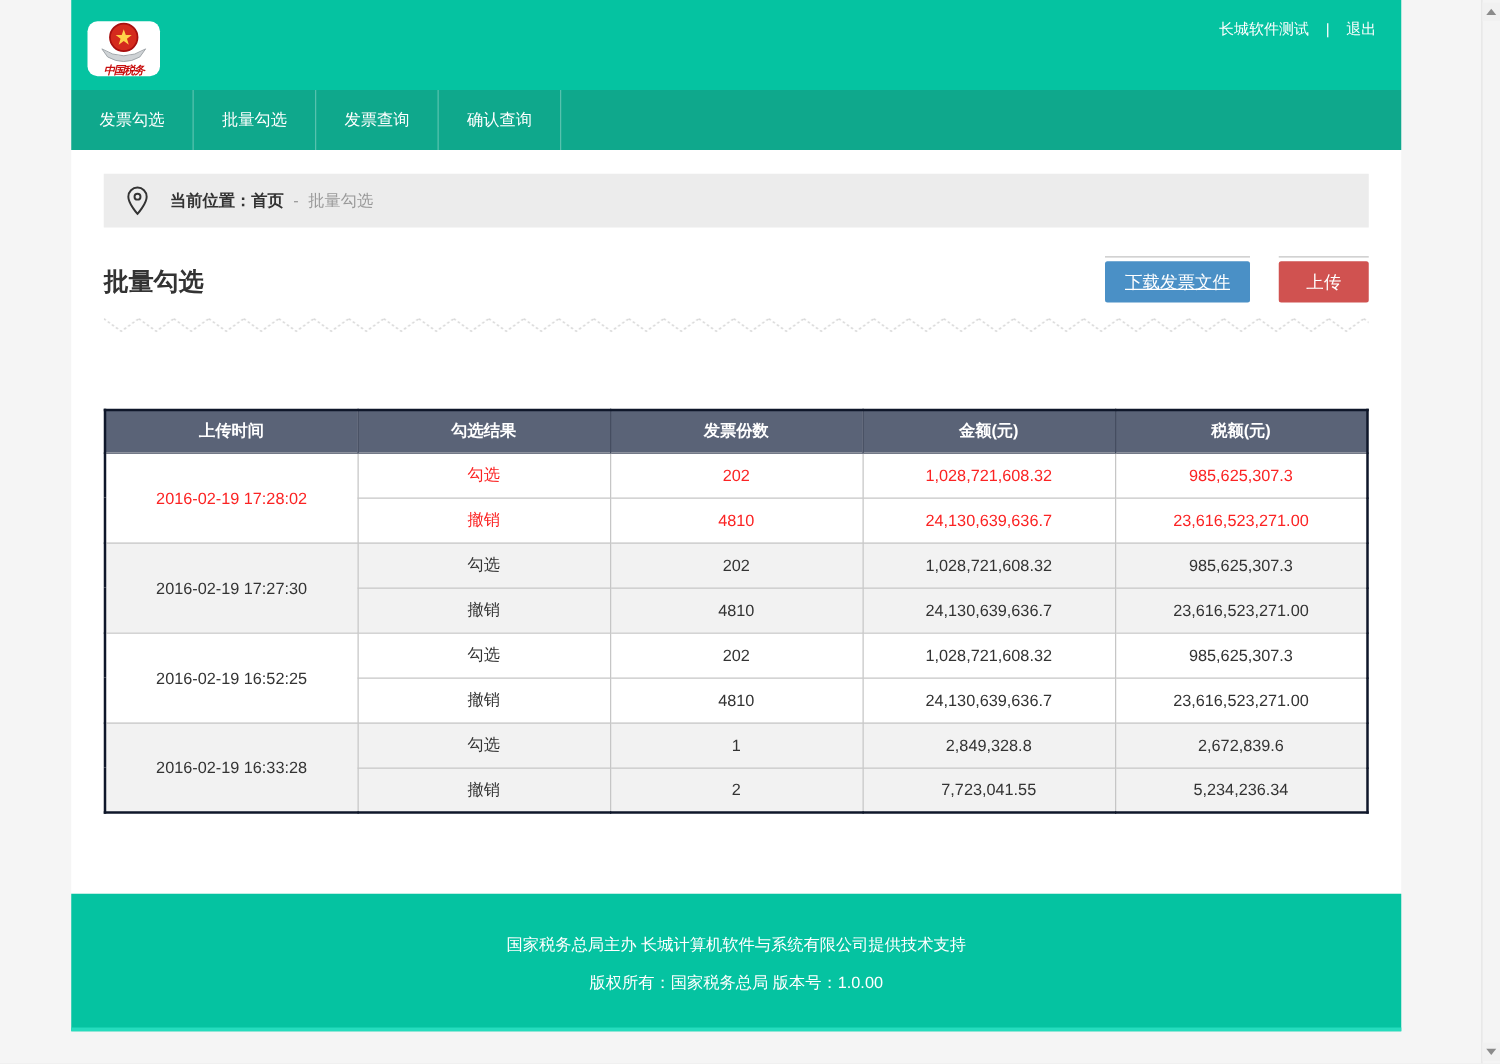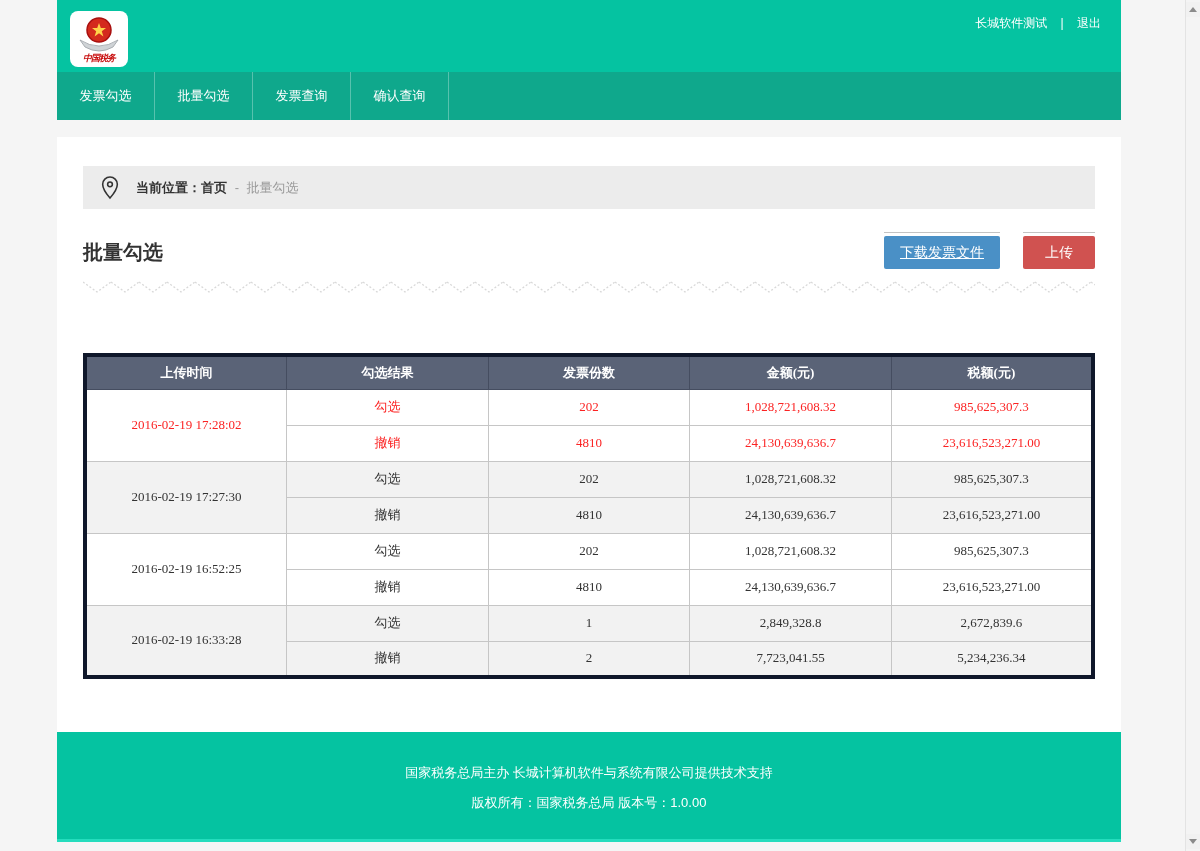--- a/index.html
+++ b/index.html
@@ -3,35 +3,35 @@
 <meta charset="utf-8">
 <style>
   * { margin:0; padding:0; box-sizing:border-box; }
   html,body { background:#e9e9e9; font-family:"Liberation Sans","DejaVu Sans",sans-serif; }
   .screen { position:relative; width:1200px; height:851px; background:#f5f5f5; overflow:hidden; }
 
   .page { position:absolute; left:57px; top:0; width:1064px; }
 
   
   .masthead { position:relative; height:72px; background:#05c3a1; display:flex; align-items:center; padding-left:13px; }
-  .logo-badge { width:58px; height:56px; background:#fff; border-radius:8px; margin-top:6px;
+  .logo-badge { width:58px; height:44px; background:#fff; border-radius:8px; margin-top:6px;
                 display:flex; flex-direction:column; align-items:center; justify-content:center; position:relative; z-index:2; }
   .logo-text { font-size:9px; font-weight:bold; color:#c80f0f; font-style:italic; letter-spacing:-1px; line-height:9px; }
   .app-title { color:#fff; font-size:23px; font-weight:bold; margin-left:17px; letter-spacing:1px; }
   .user-area { position:absolute; top:15px; right:15px; font-size:12px; color:#fff; }
   .user-area span { margin:0 5px; }
   .logout-link { color:#fff; text-decoration:none; cursor:pointer; }
 
   
   .nav { height:48px; background:#0fa88c; display:flex; }
   .nav-tab { width:98px; height:48px; line-height:48px; text-align:center; color:#fff; font-size:13px;
              border-right:1px solid rgba(255,255,255,0.30); cursor:pointer; }
 
   
-  .content { background:#fff; min-height:595px; padding:12px 26px;margin-top:17px; }
+  .content { background:#fff; min-height:595px; padding:2px 26px; }
 
   .breadcrumb { height:43px; background:#ececec; display:flex; align-items:center; padding:0 16px; position:relative; top:17px; }
   .breadcrumb svg { display:block; }
   .crumb-text { margin-left:15px; font-size:13px; }
   .crumb-prefix { color:#333; font-weight:bold; }
   .crumb-sep, .crumb-current { color:#999; font-weight:normal; }
   .crumb-sep { margin:0 4px; }
 
   .title-row { margin-top:44px; display:flex; align-items:center; justify-content:space-between; }
   .page-title { font-size:20px; font-weight:bold; color:#333; }
@@ -39,21 +39,21 @@
   .btn { position:relative; height:33px; line-height:33px; text-align:center; color:#fff; font-size:14px;
          border:none; border-radius:2px; cursor:pointer; font-family:inherit; }
   .btn::before { content:''; position:absolute; left:0; right:0; top:-4px; height:1px; background:#c3c3c3; }
   .btn-download { width:116px; background:#4a90c6;text-decoration:underline; }
   .btn-upload   { width:72px;  background:#d05250; margin-left:23px; }
 
   .zigzag { margin-top:10px; height:16px; }
 
   .table-wrap { margin-top:54px; }
   table { width:100%; border-collapse:collapse; table-layout:fixed; font-size:13px; color:#333;
-          border:4px solid #0f172a;font-family:Liberation Serif, serif; }
+          border:2px solid #0f172a; }
   th { background:#5a6377; color:#fff; font-weight:bold; height:34px; font-size:13px;
        border:1px solid #454d60; }
   td { height:36px; border:1px solid #c6c6c6; text-align:center; background:#fff; }
   tr.shaded td { background:#f2f2f2; }
   tr.hl td { color:#fb2323; }
 
   
   .footer { height:110px; background:#05c3a1; text-align:center; padding-top:26px;
             border-bottom:3px solid #25dcbd; color:#fff; font-size:13px; }
   .footer div { line-height:30px; }

